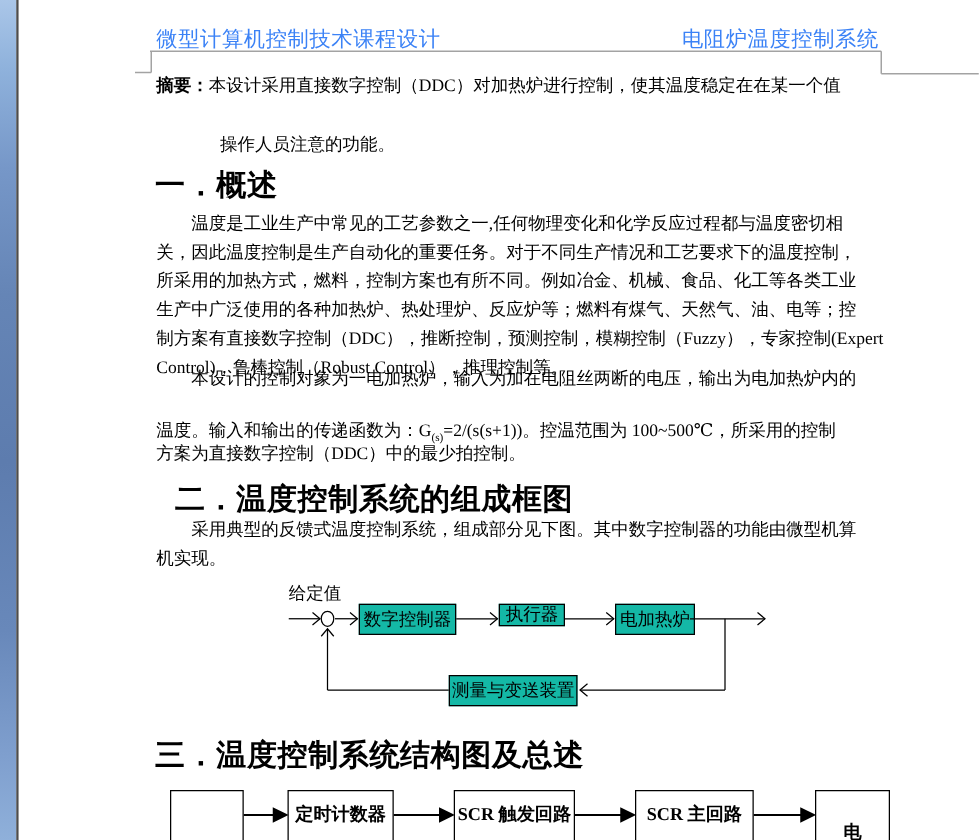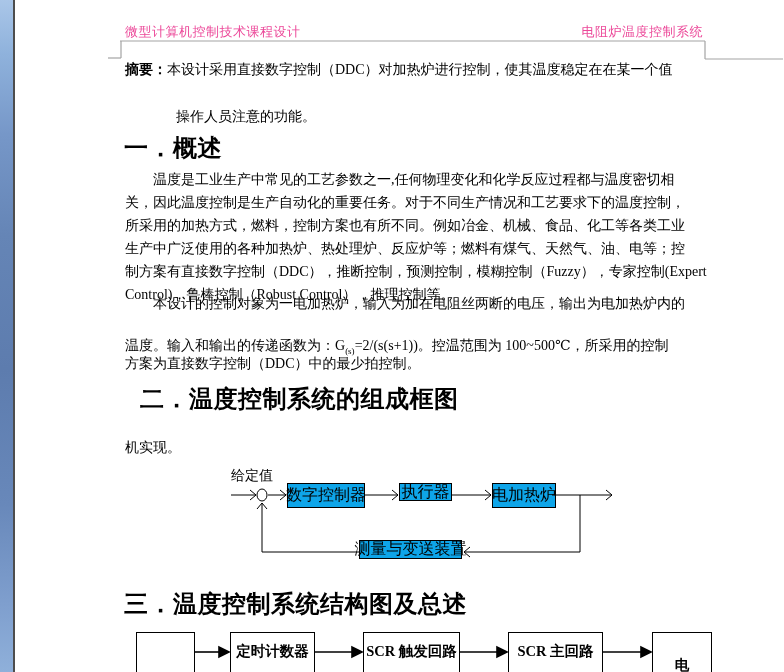--- a/index.html
+++ b/index.html
@@ -11,33 +11,33 @@
     font-family:"Liberation Serif","DejaVu Serif",serif;
     color:#000;
   }
   
   .win-strip{
     position:absolute;left:0;top:0;width:13px;height:672px;
     background:linear-gradient(180deg,#aac6e8 0%,#8fb2dc 8%,#7697c8 20%,#6585b6 35%,#5d7cae 55%,#6888ba 75%,#7f9fce 90%,#8fb0da 100%);
     border-right:2px solid #4d4d4d;
   }
   .txt{position:absolute;white-space:nowrap;font-size:14px;line-height:17px;}
-  .hdr{font-size:13px;color:#ec4899;letter-spacing:0.5px;}
+  .hdr{font-size:17px;color:#3b82f6;letter-spacing:0.5px;}
   .heading{
     position:absolute;white-space:nowrap;
     font-family:"Liberation Sans","DejaVu Sans",sans-serif;
     font-weight:bold;font-size:24px;letter-spacing:0.5px;
   }
   .bold{font-weight:bold;}
   .sub{font-size:9px;vertical-align:sub;}
   .dbox{
     position:absolute;box-sizing:border-box;
-    border:1px solid #000;background:#0ea5e9;
+    border:1px solid #000;background:#14b8a6;
     display:flex;align-items:center;justify-content:center;
-    font-size:16px;white-space:nowrap;
+    font-size:14px;white-space:nowrap;
   }
   .dbox2{
     position:absolute;box-sizing:border-box;
     border:1.5px solid #000;background:#fff;
     font-weight:bold;font-size:14.5px;text-align:center;white-space:nowrap;
   }
   svg.overlay{position:absolute;left:0;top:0;pointer-events:none;}
 </style>
 </head>
 <body>
@@ -65,27 +65,28 @@
     <div class="txt" style="left:110px;top:263px;">制方案有直接数字控制（DDC），推断控制，预测控制，模糊控制（Fuzzy），专家控制(Expert</div>
     <div class="txt" style="left:110px;top:286px;">Control)，鲁棒控制（Robust Control），推理控制等。</div>
 
     <div class="txt" style="left:138px;top:295px;">本设计的控制对象为一电加热炉，输入为加在电阻丝两断的电压，输出为电加热炉内的</div>
     <div class="txt" style="left:110px;top:325px;margin-top:12px;">
       <span>温度。输入和输出的传递函数为：G</span><span class="sub">(s)</span><span>=2/(s(s+1))。控温范围为 100~500℃，所采用的控制</span>
     </div>
     <div class="txt" style="left:110px;top:355px;">方案为直接数字控制（DDC）中的最少拍控制。</div>
 
     <div class="heading" style="left:109px;top:383px;margin-left:16px;">二．温度控制系统的组成框图</div>
+    <div class="txt" style="left:138px;top:416px;">采用典型的反馈式温度控制系统，组成部分见下图。其中数字控制器的功能由微型机算</div>
     <div class="txt" style="left:110px;top:439px;">机实现。</div>
 
     <div class="txt" style="left:216px;top:467px;">给定值</div>
     <div class="dbox" style="left:272px;top:483px;width:78px;height:25px;">数字控制器</div>
     <div class="dbox" style="left:384px;top:483px;width:53px;height:18px;">执行器</div>
     <div class="dbox" style="left:477px;top:483px;width:64px;height:25px;">电加热炉</div>
-    <div class="dbox" style="left:344px;top:540px;width:103px;height:19px;">测量与变送装置</div>
+    <div class="dbox" style="left:344px;top:540px;width:103px;height:25px;">测量与变送装置</div>
 
     <div class="heading" style="left:109px;top:588px;">三．温度控制系统结构图及总述</div>
 
     <div class="dbox2" style="left:121px;top:632px;width:59px;height:55px;"></div>
     <div class="dbox2" style="left:215px;top:632px;width:85px;height:55px;padding-top:9px;">定时计数器</div>
     <div class="dbox2" style="left:348px;top:632px;width:97px;height:55px;padding-top:9px;">SCR 触发回路</div>
     <div class="dbox2" style="left:493px;top:632px;width:95px;height:55px;padding-top:9px;">SCR 主回路</div>
     <div class="dbox2" style="left:637px;top:632px;width:60px;height:55px;padding-top:23px;">电</div>
   </div>
 

